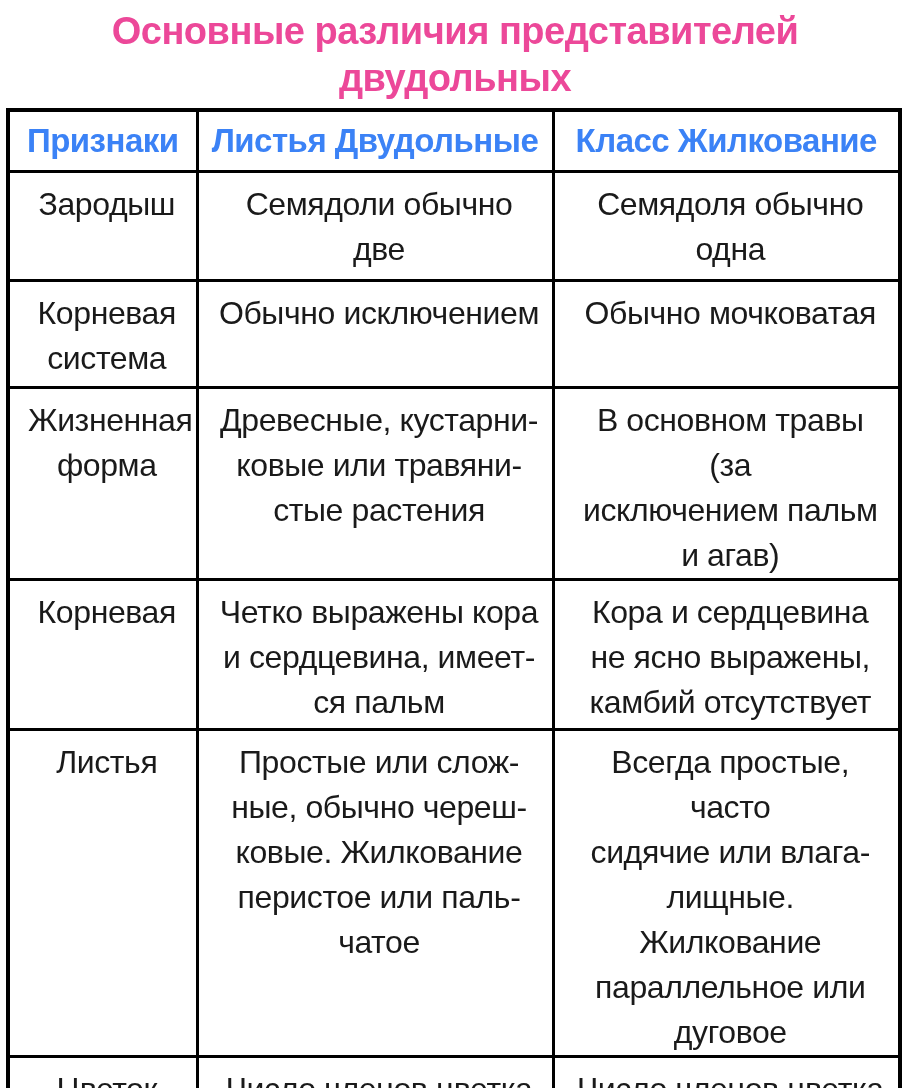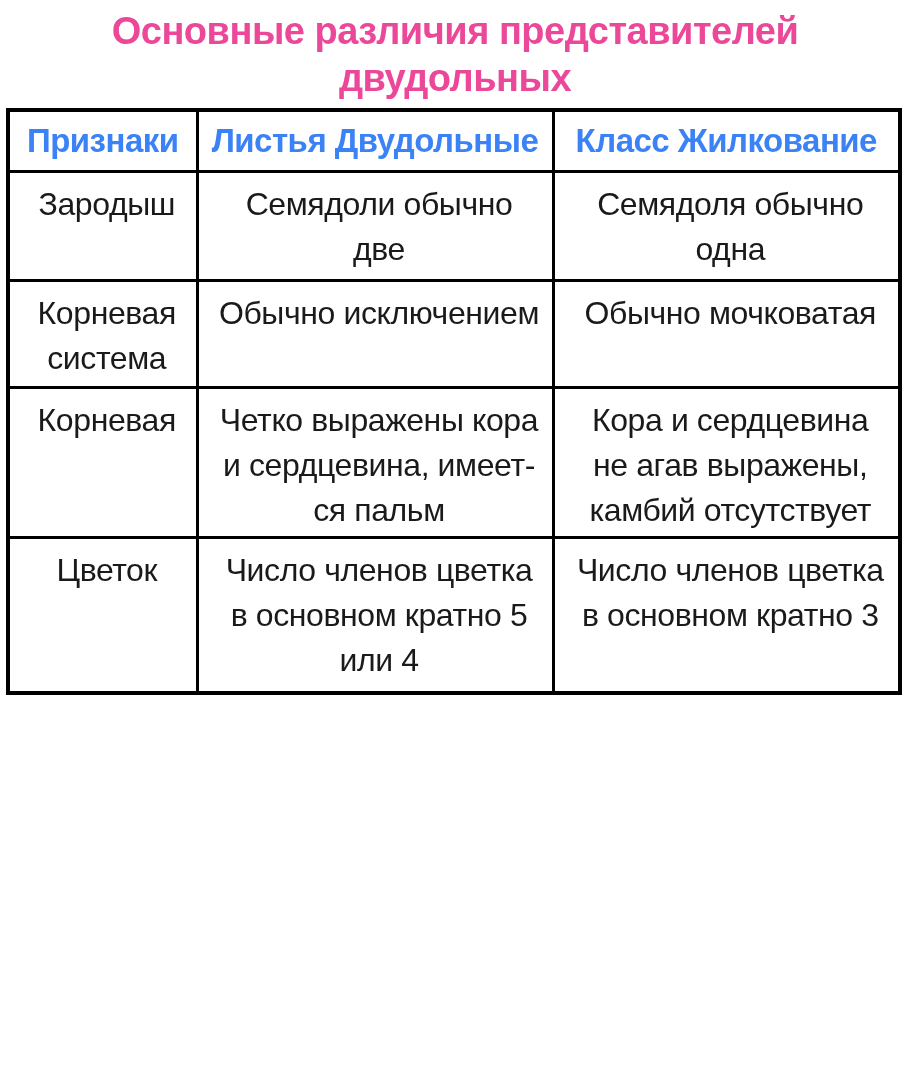--- a/index.html
+++ b/index.html
@@ -97,28 +97,51 @@
         <td>Семядоли обычно две</td>
         <td>Семядоля обычно
 одна</td>
       </tr>
       <tr class="r2">
         <td>Корневая
 система</td>
         <td>Обычно исключением</td>
         <td>Обычно мочковатая</td>
       </tr>
+      <tr class="r3">
+        <td>Жизненная
+форма</td>
+        <td>Древесные, кустарни-
+ковые или травяни-
+стые растения</td>
+        <td>В основном травы (за
+исключением пальм
+и агав)</td>
+      </tr>
       <tr class="r4">
         <td>Корневая</td>
         <td>Четко выражены кора
 и сердцевина, имеет-
 ся пальм</td>
         <td>Кора и сердцевина
-не агав выражены,
+не ясно выражены,
 камбий отсутствует</td>
+      </tr>
+      <tr class="r5">
+        <td>Листья</td>
+        <td>Простые или слож-
+ные, обычно череш-
+ковые. Жилкование
+перистое или паль-
+чатое</td>
+        <td>Всегда простые, часто
+сидячие или влага-
+лищные. Жилкование
+параллельное или
+дуговое</td>
       </tr>
       <tr class="r6">
         <td>Цветок</td>
         <td>Число членов цветка
 в основном кратно 5
 или 4</td>
         <td>Число членов цветка
 в основном кратно 3</td>
       </tr>
     </tbody>

